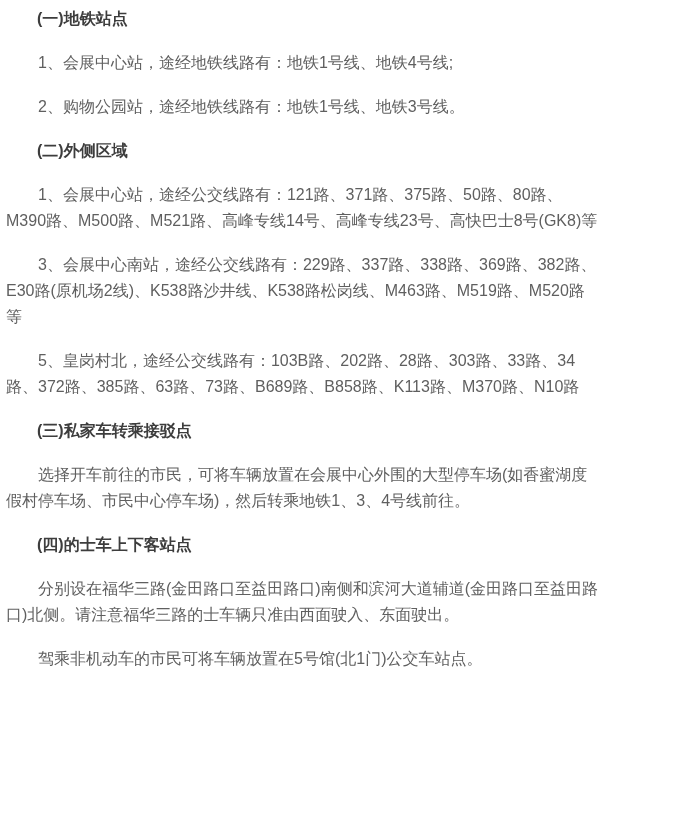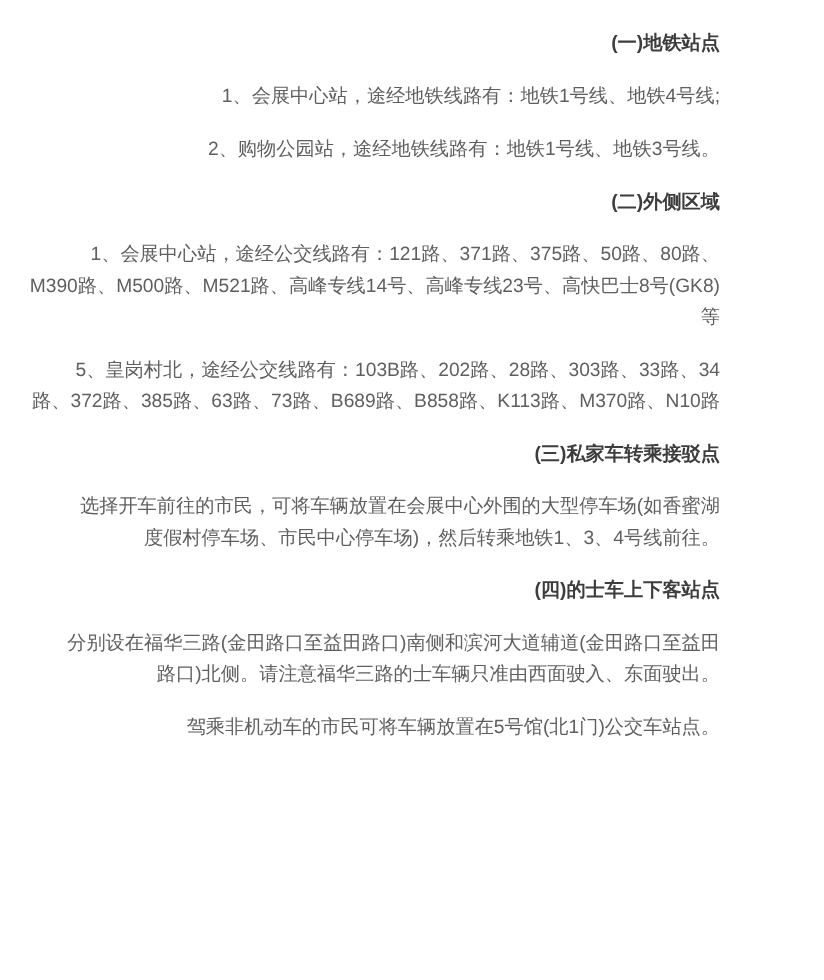--- a/index.html
+++ b/index.html
@@ -8,52 +8,53 @@
     background: #ffffff;
   }
   body {
     width: 687px;
     height: 817px;
     overflow: hidden;
   }
   .doc {
     box-sizing: border-box;
     width: 612px;
-    padding: 24px 12px 0 5px;
+    padding: 6px 12px 0 5px;
     font-family: "Liberation Sans", "DejaVu Sans", sans-serif;
     font-size: 16px;
     line-height: 26px;
     color: #5f5f5f;
-    text-align: right;
+    text-align: left;
     word-break: break-word;
   }
   .doc h3 {
     font-size: 16px;
     line-height: 26px;
     font-weight: bold;
     color: #3d3d3d;
     margin: 0 0 18px 0;
     text-indent: 2em;
   }
   .doc p {
-    margin: 0 0 18px 16px;
+    margin: 0 0 18px 1px;
     text-indent: 2em;
   }
 </style>
 </head>
 <body>
 
 <div class="doc">
 
   <h3>(一)地铁站点</h3>
   <p>1、会展中心站，途经地铁线路有：地铁1号线、地铁4号线;</p>
   <p>2、购物公园站，途经地铁线路有：地铁1号线、地铁3号线。</p>
 
   <h3>(二)外侧区域</h3>
   <p>1、会展中心站，途经公交线路有：121路、371路、375路、50路、80路、M390路、M500路、M521路、高峰专线14号、高峰专线23号、高快巴士8号(GK8)等</p>
+  <p>3、会展中心南站，途经公交线路有：229路、337路、338路、369路、382路、E30路(原机场2线)、K538路沙井线、K538路松岗线、M463路、M519路、M520路等</p>
   <p>5、皇岗村北，途经公交线路有：103B路、202路、28路、303路、33路、34路、372路、385路、63路、73路、B689路、B858路、K113路、M370路、N10路</p>
 
   <h3>(三)私家车转乘接驳点</h3>
   <p>选择开车前往的市民，可将车辆放置在会展中心外围的大型停车场(如香蜜湖度假村停车场、市民中心停车场)，然后转乘地铁1、3、4号线前往。</p>
 
   <h3>(四)的士车上下客站点</h3>
   <p>分别设在福华三路(金田路口至益田路口)南侧和滨河大道辅道(金田路口至益田路口)北侧。请注意福华三路的士车辆只准由西面驶入、东面驶出。</p>
 
   <p>驾乘非机动车的市民可将车辆放置在5号馆(北1门)公交车站点。</p>
 

